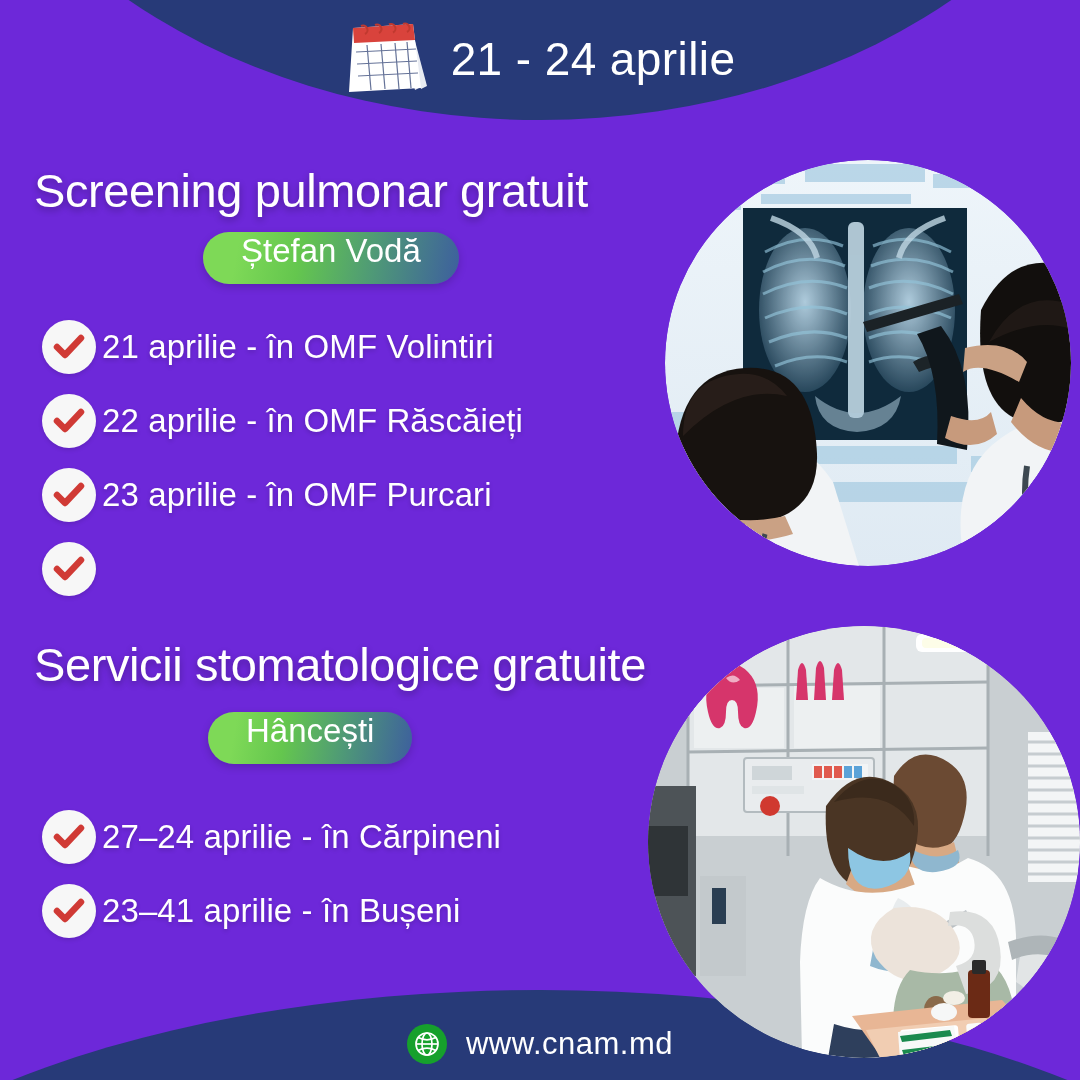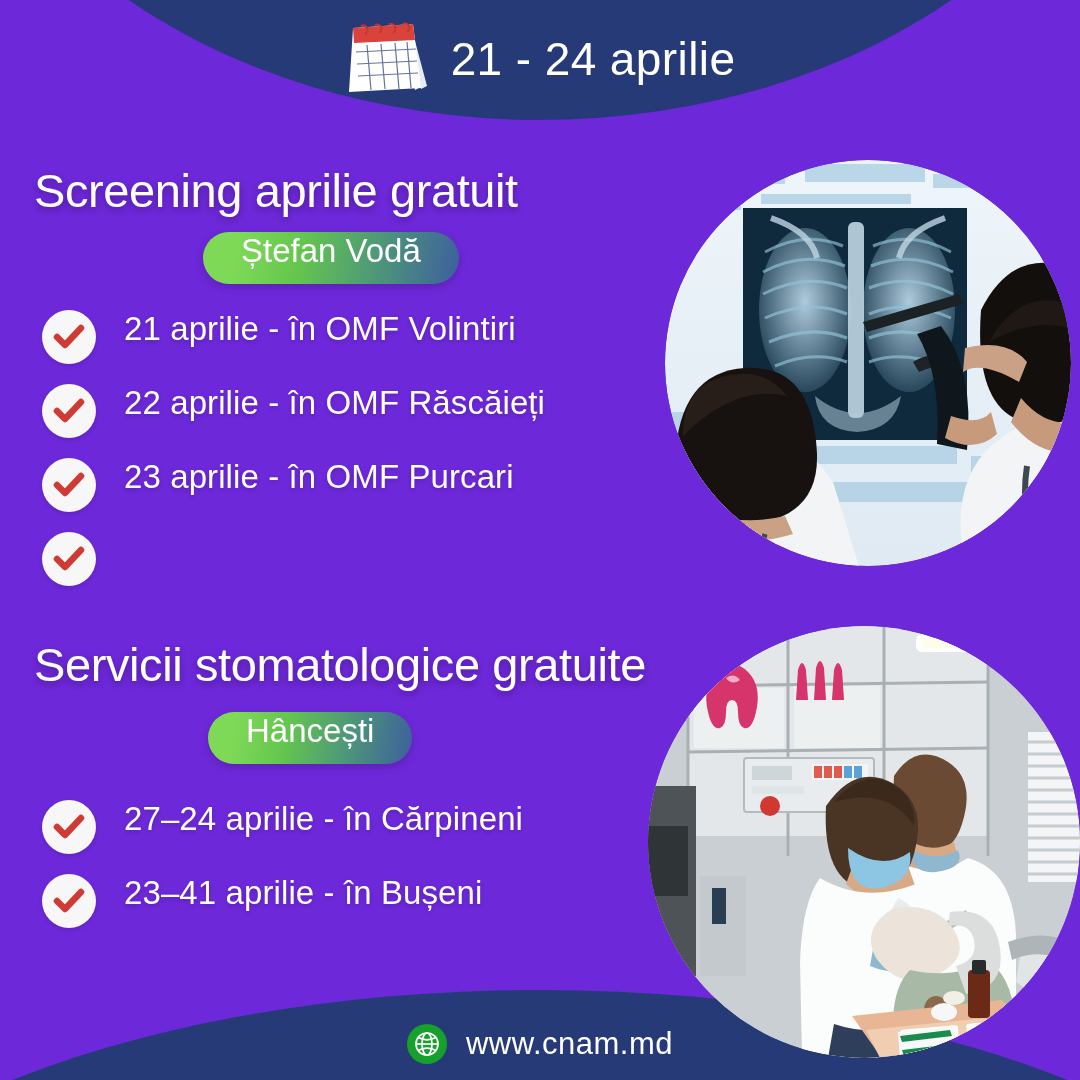--- a/index.html
+++ b/index.html
@@ -89,21 +89,22 @@
   }
   #pill-1 { top: 232px; left: 203px; }
   #pill-2 { top: 712px; left: 208px; }
 
   .list { position: absolute; left: 42px; }
   #list-1 { top: 310px; }
   #list-2 { top: 800px; }
 
   .list-item {
     display: flex;
-    gap: 28px;
+    align-items: center;
+    gap: 6px;
   }
   #list-1 .list-item { height: 74px; }
   #list-2 .list-item { height: 74px; }
 
   .check-icon {
     width: 54px; height: 54px;
     flex: 0 0 auto;
     border-radius: 50%;
     background: #f7f7f7;
     display: flex; align-items: center; justify-content: center;
@@ -401,21 +402,21 @@
           <path d="M372 330 q50 -14 60 30 l0 72 l-40 0 q10 -56 -24 -76 z" fill="#e2e5e6"></path>
           <path d="M386 352 q30 -4 34 24 q4 26 -22 32 l-8 -22 q12 -4 10 -16 q-2 -12 -16 -10 z" fill="#c8cdd0"></path>
           <path d="M360 316 q44 -16 72 8 l-6 16 q-30 -20 -62 -6 z" fill="#aeb5b8"></path>
         </g>
       </g>
     </svg>
   </div>
 
   <div class="content">
 
-    <h2 class="section-title" id="title-1">Screening aprilie gratuit</h2>
+    <h2 class="section-title" id="title-1">Screening pulmonar gratuit</h2>
 
     <div class="pill" id="pill-1">
       <span>Ștefan Vodă</span>
     </div>
 
     <div class="list" id="list-1">
       <div class="list-item">
         <span class="check-icon">
           <svg viewBox="0 0 32 32" xmlns="http://www.w3.org/2000/svg">
             <path d="M4 16 L12 24 L28 7" stroke="#d03a35" stroke-width="6.5" fill="none" stroke-linecap="round" stroke-linejoin="round"></path>

